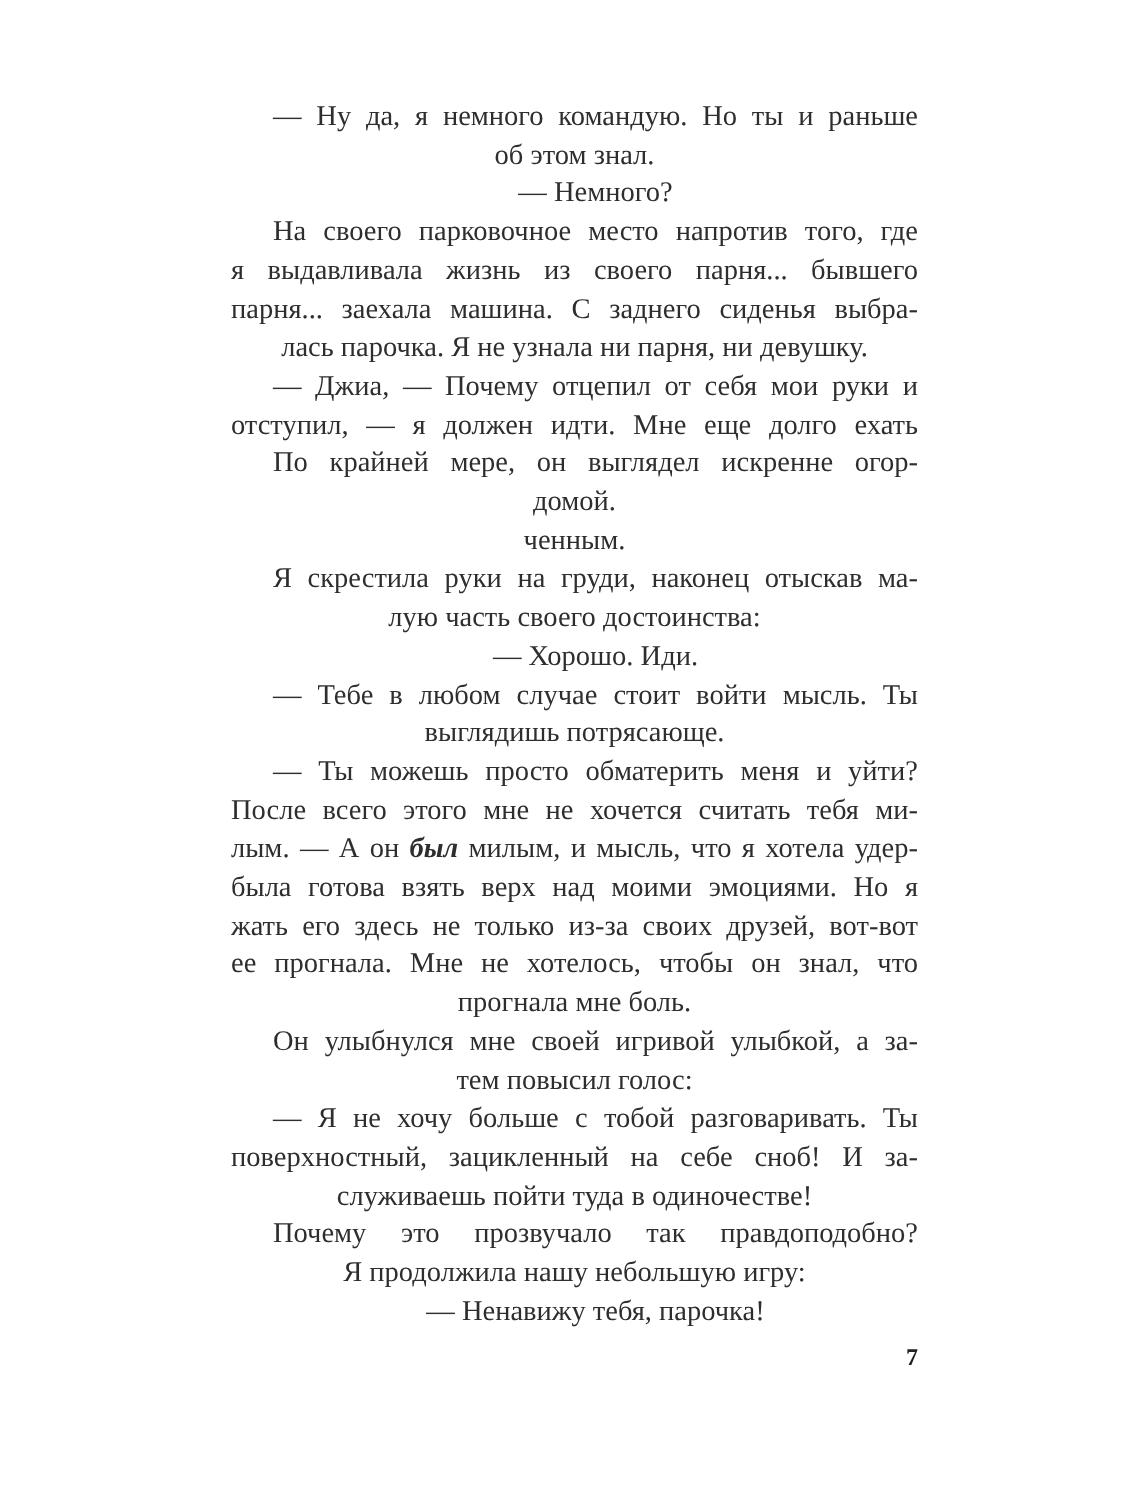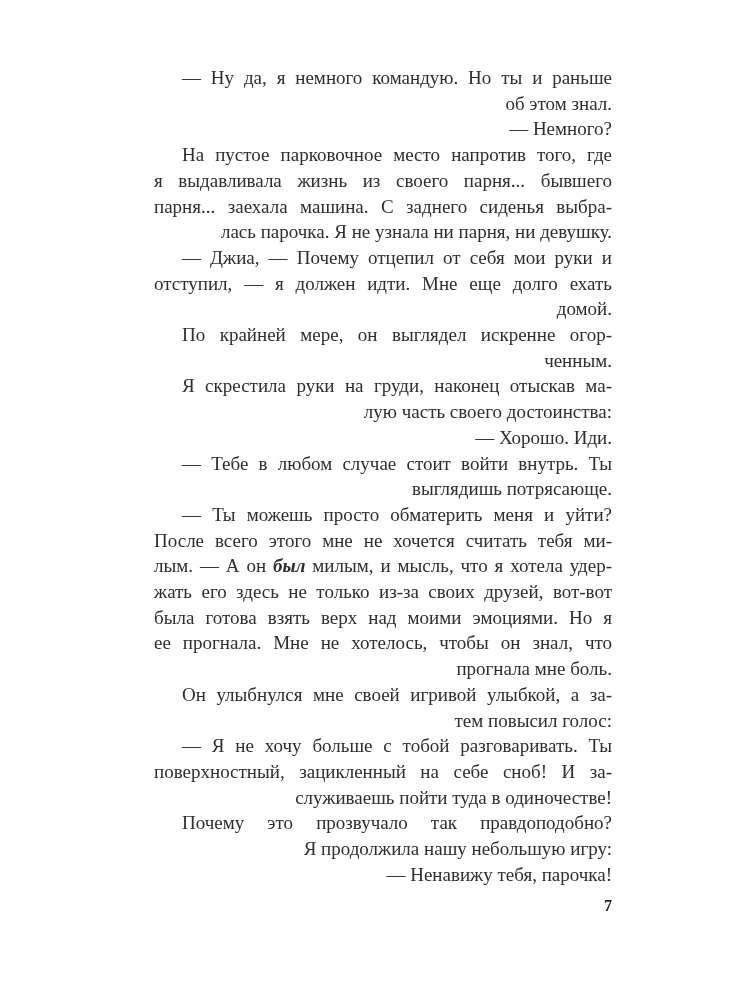--- a/index.html
+++ b/index.html
@@ -21,21 +21,21 @@
   .book-text {
     position: absolute;
     left: 154px;
     top: 65px;
     width: 458px;
     font-size: 19px;
     line-height: 25.7px;
     overflow: hidden;
   }
   .line {
-    text-align: right;
+    text-align: center;
     overflow: hidden;
   }
   .line.justify {
     text-align: justify;
     text-align-last: justify;
   }
   .line.indent {
     padding-left: 28px;
   }
   .line em {
@@ -55,39 +55,39 @@
   }
 </style>
 </head>
 <body>
 
 <div class="book-page">
   <div class="book-text" id="book-text">
       <div class="line indent justify"><span>— Ну да, я немного командую. Но ты и раньше</span></div>
       <div class="line"><span>об этом знал.</span></div>
       <div class="line indent"><span>— Немного?</span></div>
-      <div class="line indent justify"><span>На пустое парковочное место напротив того, где</span></div>
+      <div class="line indent justify"><span>На своего парковочное место напротив того, где</span></div>
       <div class="line justify"><span>я выдавливала жизнь из своего парня... бывшего</span></div>
       <div class="line justify"><span>парня... заехала машина. С заднего сиденья выбра-</span></div>
       <div class="line"><span>лась парочка. Я не узнала ни парня, ни девушку.</span></div>
       <div class="line indent justify"><span>— Джиа, — Почему отцепил от себя мои руки и</span></div>
       <div class="line justify"><span>отступил, — я должен идти. Мне еще долго ехать</span></div>
+      <div class="line indent justify"><span>По крайней мере, он выглядел искренне огор-</span></div>
       <div class="line"><span>домой.</span></div>
-      <div class="line indent justify"><span>По крайней мере, он выглядел искренне огор-</span></div>
       <div class="line"><span>ченным.</span></div>
       <div class="line indent justify"><span>Я скрестила руки на груди, наконец отыскав ма-</span></div>
       <div class="line"><span>лую часть своего достоинства:</span></div>
       <div class="line indent"><span>— Хорошо. Иди.</span></div>
-      <div class="line indent justify"><span>— Тебе в любом случае стоит войти внутрь. Ты</span></div>
+      <div class="line indent justify"><span>— Тебе в любом случае стоит войти мысль. Ты</span></div>
       <div class="line"><span>выглядишь потрясающе.</span></div>
       <div class="line indent justify"><span>— Ты можешь просто обматерить меня и уйти?</span></div>
       <div class="line justify"><span>После всего этого мне не хочется считать тебя ми-</span></div>
       <div class="line justify"><span>лым. — А он </span><em>был</em><span> милым, и мысль, что я хотела удер-</span></div>
+      <div class="line justify"><span>была готова взять верх над моими эмоциями. Но я</span></div>
       <div class="line justify"><span>жать его здесь не только из-за своих друзей, вот-вот</span></div>
-      <div class="line justify"><span>была готова взять верх над моими эмоциями. Но я</span></div>
       <div class="line justify"><span>ее прогнала. Мне не хотелось, чтобы он знал, что</span></div>
       <div class="line"><span>прогнала мне боль.</span></div>
       <div class="line indent justify"><span>Он улыбнулся мне своей игривой улыбкой, а за-</span></div>
       <div class="line"><span>тем повысил голос:</span></div>
       <div class="line indent justify"><span>— Я не хочу больше с тобой разговаривать. Ты</span></div>
       <div class="line justify"><span>поверхностный, зацикленный на себе сноб! И за-</span></div>
       <div class="line"><span>служиваешь пойти туда в одиночестве!</span></div>
       <div class="line indent justify"><span>Почему это прозвучало так правдоподобно?</span></div>
       <div class="line"><span>Я продолжила нашу небольшую игру:</span></div>
       <div class="line indent"><span>— Ненавижу тебя, парочка!</span></div>

